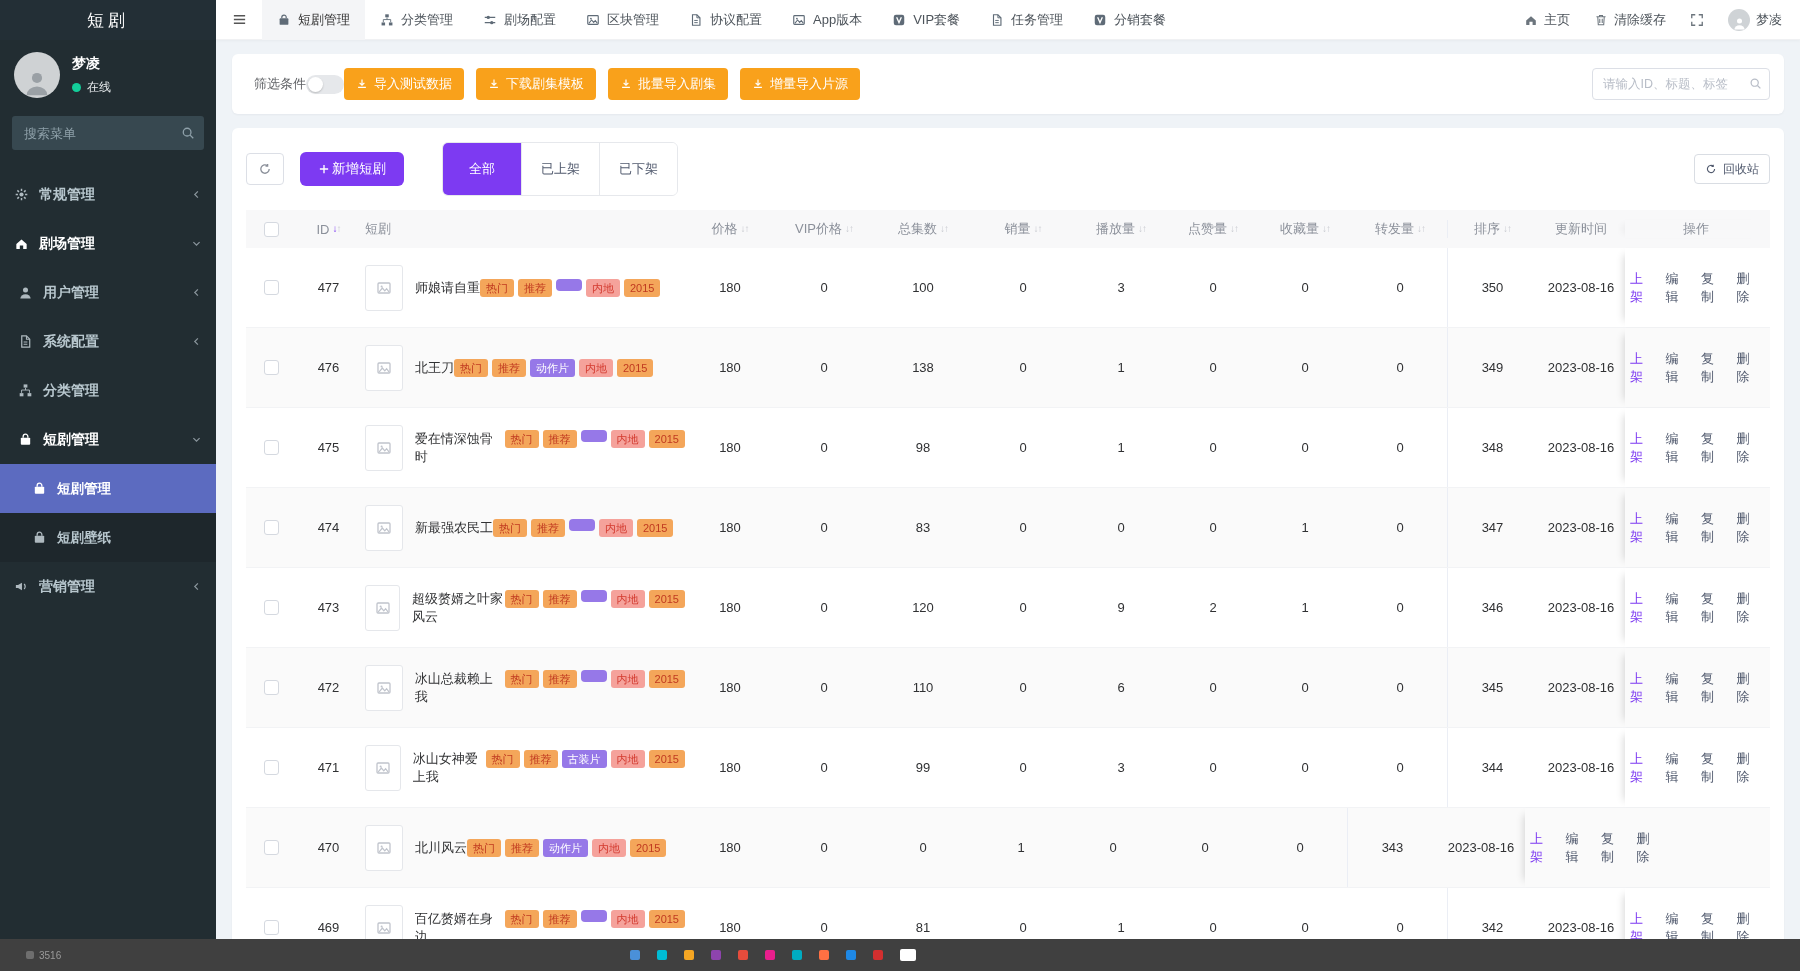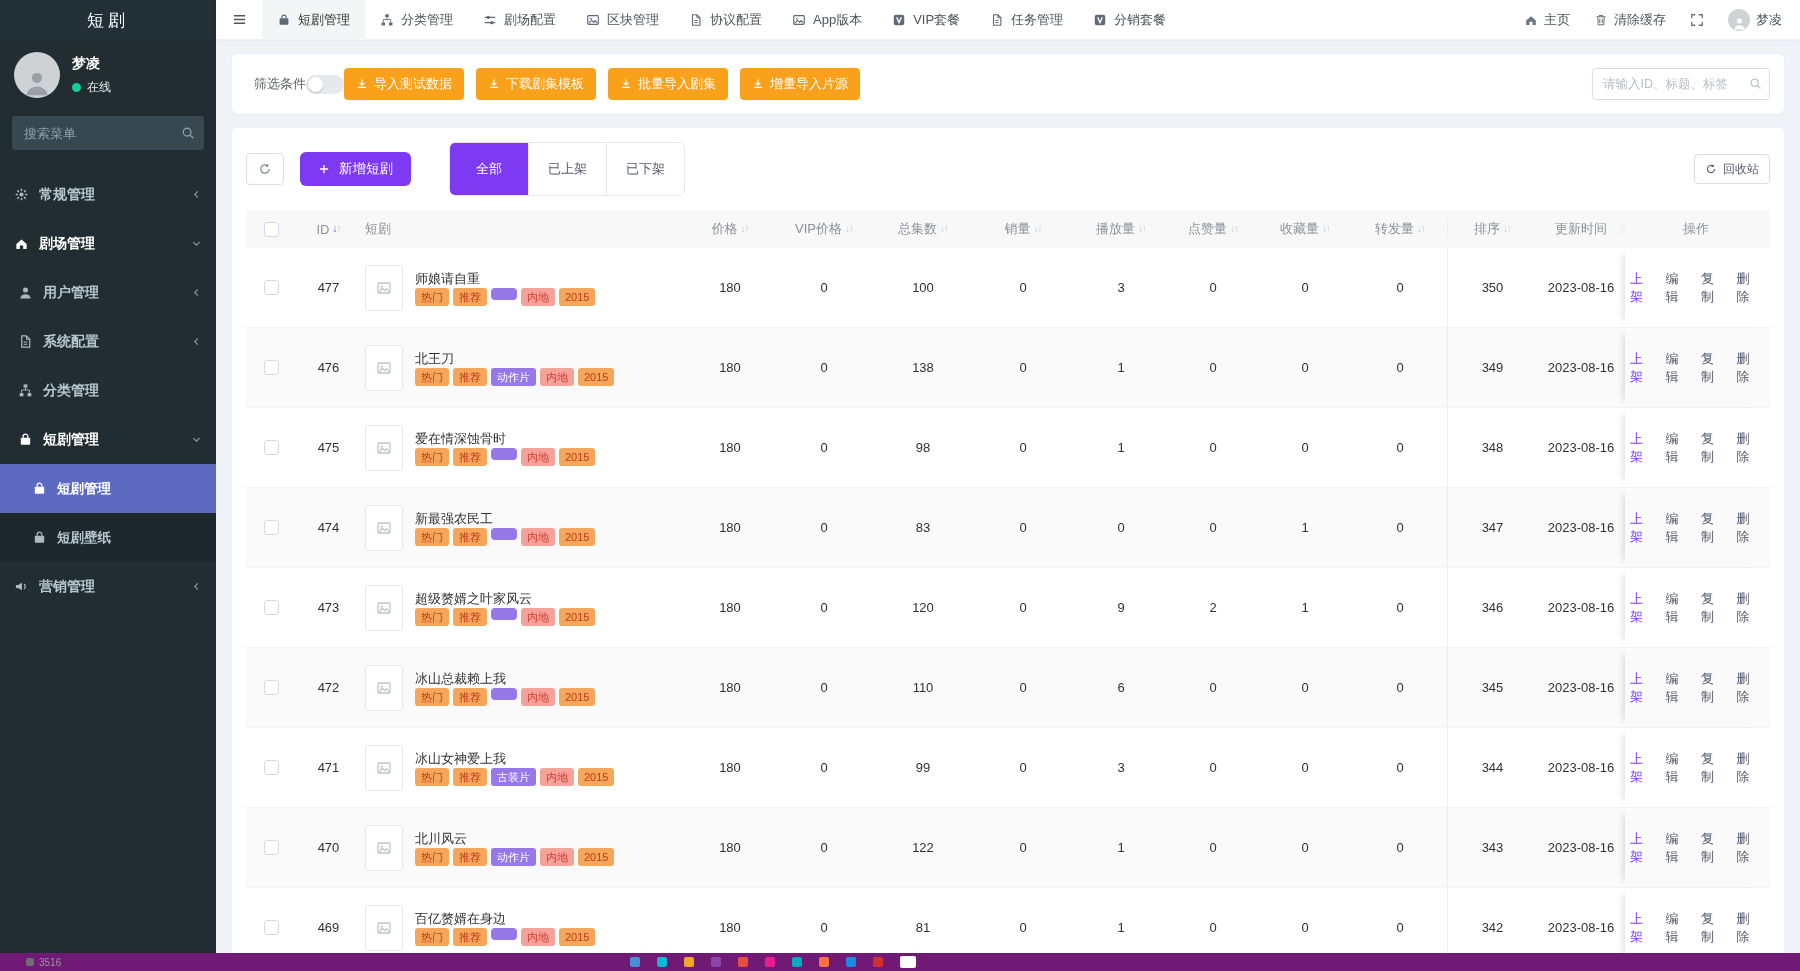--- a/index.html
+++ b/index.html
@@ -71,21 +71,21 @@
   .search-box{position:relative;width:178px;}
   .search-box input{width:100%;height:32px;border:1px solid #dcdfe6;border-radius:4px;font-size:12.5px;color:#606266;padding:0 28px 0 10px;outline:none;}
   .search-box input::placeholder{color:#b8bdc7;}
   .search-box .ic{position:absolute;right:8px;top:9px;width:13px;height:13px;color:#b8bdc7;}
 
   
   .table-card{padding:14px 0 0;}
   .toolbar{display:flex;align-items:center;padding:0 14px 14px;}
   .btn-refresh{width:38px;height:32px;border:1px solid #dcdfe6;border-radius:4px;background:#fff;display:flex;align-items:center;justify-content:center;color:#8a8f99;}
   .btn-refresh .ic{width:14px;height:14px;}
-  .btn-add{display:flex;align-items:center;gap:9px;height:34px;padding:0 18px;margin-left:16px;background:var(--accent);color:#fff;font-size:13.5px;border:none;border-radius:6px;}
+  .btn-add{display:flex;align-items:center;gap:2px;height:34px;padding:0 18px;margin-left:16px;background:var(--accent);color:#fff;font-size:13.5px;border:none;border-radius:6px;}
   .btn-add .ic{width:12px;height:12px;color:#fff;}
   .status-tabs{display:flex;margin-left:38px;border:1px solid #e6e8ec;border-radius:6px;overflow:hidden;}
   .status-tab{min-width:78px;height:52px;display:flex;align-items:center;justify-content:center;font-size:13px;color:#515a6e;background:#fff;border-left:1px solid #e6e8ec;}
   .status-tab:first-child{border-left:none;}
   .status-tab.active{background:var(--accent);color:#fff;}
   .btn-recycle{margin-left:auto;display:flex;align-items:center;gap:6px;height:30px;padding:8px 10px;border:1px solid #d9dde3;border-radius:4px;background:#fff;font-size:12px;color:#515a6e;}
   .btn-recycle .ic{width:12px;height:12px;}
 
   
   .table{margin:0 14px;}
@@ -101,33 +101,33 @@
   .col-plays{flex:0 0 96px;} .col-likes{flex:0 0 88px;}
   .col-favorites{flex:0 0 96px;} .col-shares{flex:0 0 94px;}
   .col-sort{flex:0 0 90px;border-left:1px solid #ebeef5;}
   .col-updated{flex:0 0 88px;white-space:nowrap;overflow:hidden;}
   .col-actions{flex:0 0 142px;box-shadow:-8px 0 8px -7px rgba(0,0,0,.16);}
   .checkbox{width:15px;height:15px;border:1px solid #d5d9e0;border-radius:3px;background:#fff;}
   .sort{display:inline-flex;font-size:10px;line-height:1;letter-spacing:-1px;color:#c8cad0;font-family:"DejaVu Sans",sans-serif;}
   .sort .on{color:var(--accent);}
   .thumb{width:38px;height:46px;border:1px solid #e5e7eb;border-radius:3px;display:flex;align-items:center;justify-content:center;color:#c0c4cc;background:#fff;}
   .thumb .ic{width:16px;height:16px;}
-  .dinfo{display:flex;flex-direction:column;gap:0;}
+  .dinfo{display:flex;flex-direction:row;gap:0;}
   .dtitle{font-size:13px;color:#303133;text-align:left;}
   .dtags{display:flex;gap:4px;}
   .tag{height:18px;line-height:18px;padding:0 6px;border-radius:3px;font-size:11px;white-space:nowrap;}
   .tag.orange{background:var(--tag-orange-bg);color:var(--tag-orange-tx);}
   .tag.red{background:var(--tag-red-bg);color:var(--tag-red-tx);}
   .tag.purple{background:var(--tag-purple-bg);color:var(--tag-purple-tx);}
   .tag.tag-empty{width:26px;height:12px;padding:0;border-radius:4px;}
   .rlink{color:#515a6e;margin:0 5px;font-size:13px;}
   .rlink.primary{color:var(--accent);}
 
   
-  .taskbar{position:absolute;left:0;bottom:0;width:1800px;height:18px;background:#701a75;display:flex;align-items:center;z-index:10;margin-top:28px;}
+  .taskbar{position:absolute;left:0;bottom:0;width:1800px;height:32px;background:#404040;display:flex;align-items:center;z-index:10;margin-top:28px;}
   .tb-left{display:flex;align-items:center;gap:5px;margin-left:26px;color:#9a9a9a;font-size:10px;}
   .tb-left .sq{width:8px;height:8px;background:#6e6e6e;border-radius:2px;}
   .tb-icons{position:absolute;left:630px;display:flex;align-items:center;gap:17px;}
   .tb-ic{width:10px;height:10px;border-radius:2px;}
   .tb-ic.box{width:16px;height:12px;background:#fff;}
 </style>
 </head>
 <body>
 
 <svg width="0" height="0" style="position:absolute">
@@ -841,21 +841,20 @@
                       <span class="tag orange">热门</span>
                       <span class="tag orange">推荐</span>
                       <span class="tag purple">动作片</span>
                       <span class="tag red">内地</span>
                       <span class="tag orange">2015</span>
                     </div>
                   </div>
                 </div>
                 <div class="td col-price">180</div>
                 <div class="td col-vip_price">0</div>
-                <div class="td col-episodes">122</div>
                 <div class="td col-sales">0</div>
                 <div class="td col-plays">1</div>
                 <div class="td col-likes">0</div>
                 <div class="td col-favorites">0</div>
                 <div class="td col-shares">0</div>
                 <div class="td col-sort">343</div>
                 <div class="td col-updated">2023-08-16</div>
                 <div class="td col-actions">
                   <span class="rlink cur primary">上架</span>
                   <span class="rlink cur">编辑</span>

